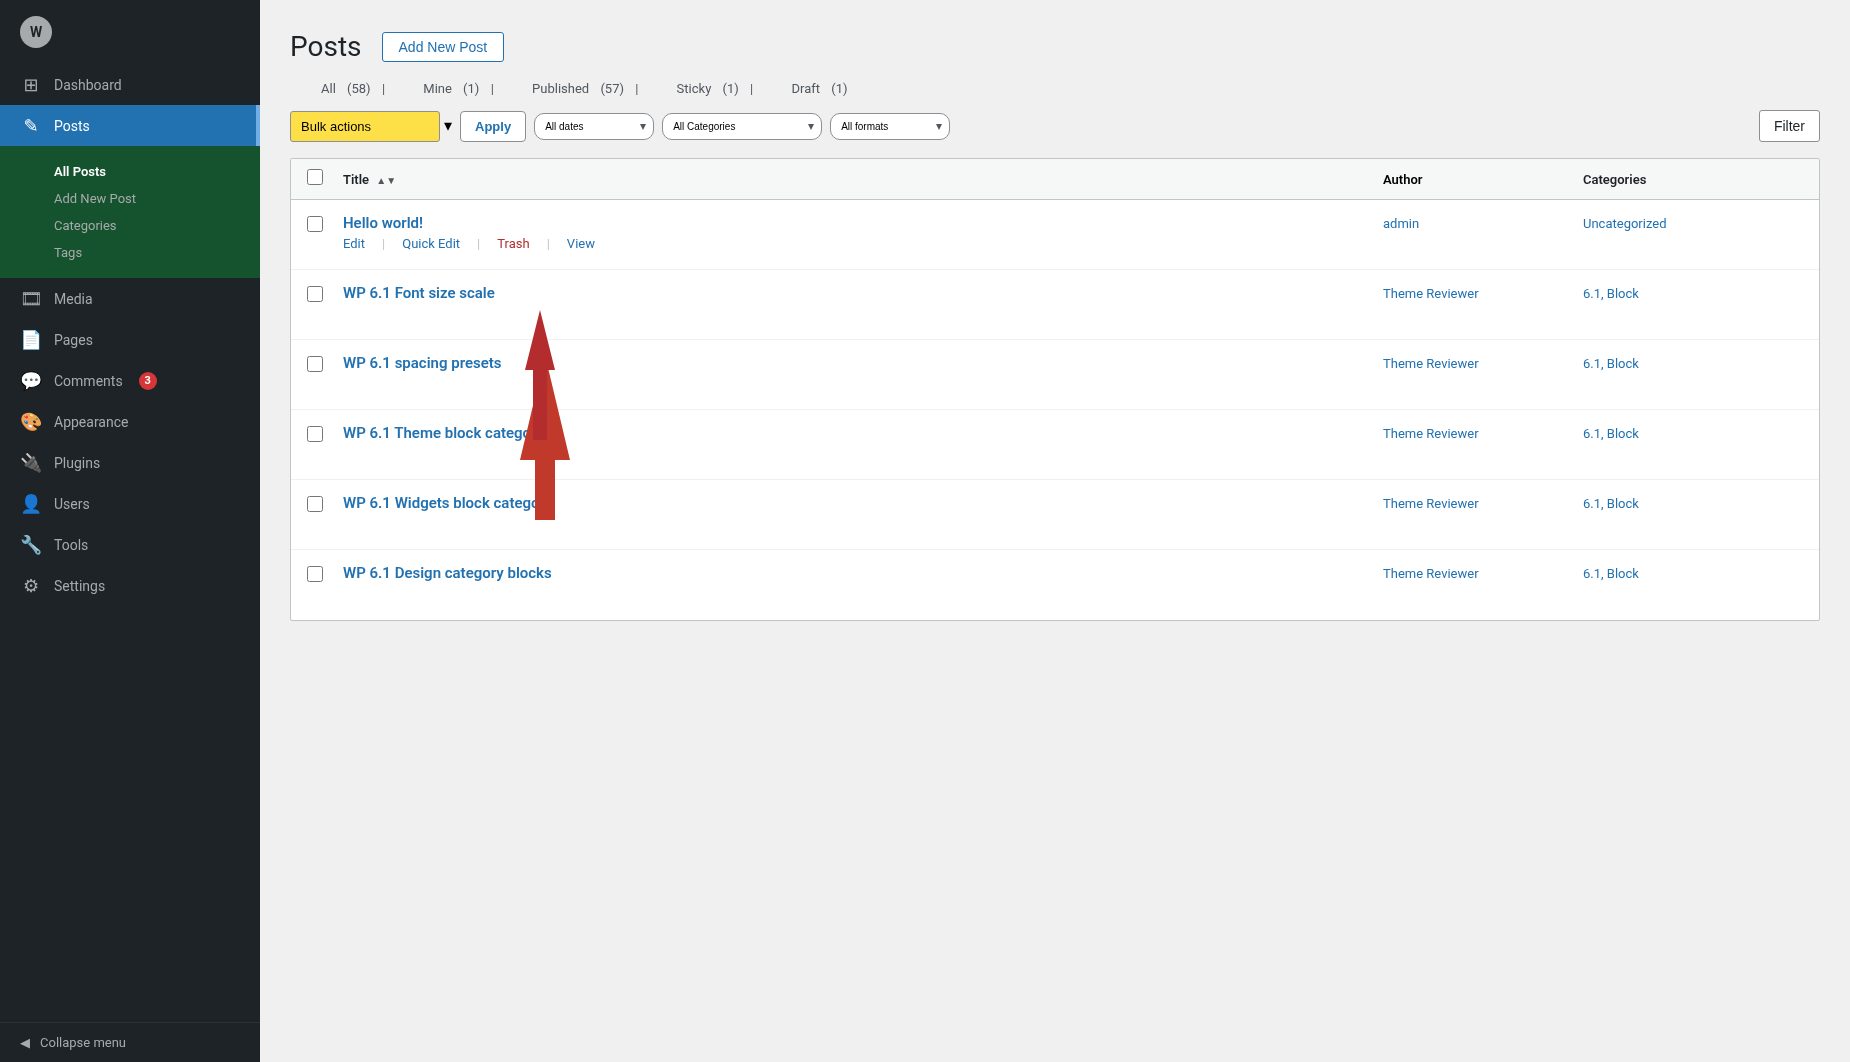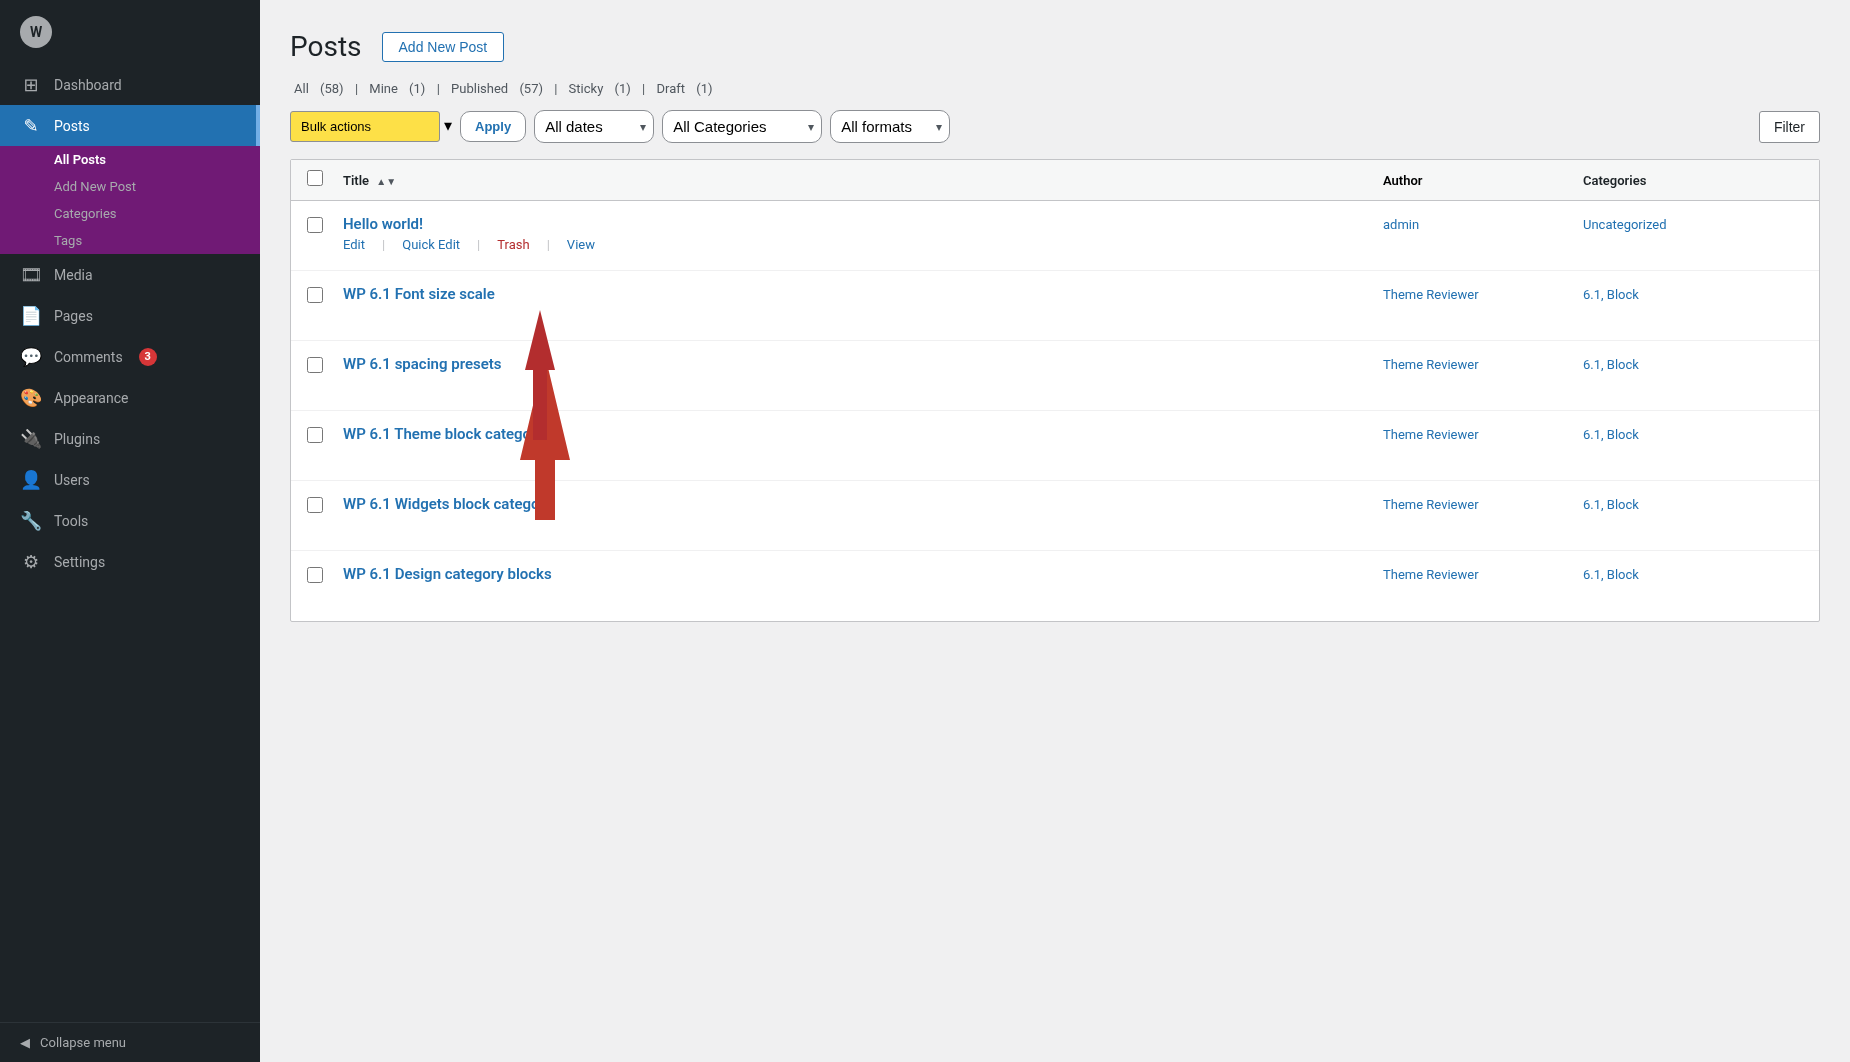--- a/index.html
+++ b/index.html
@@ -59,22 +59,22 @@
       border-radius: 50%;
       font-size: 11px;
       font-weight: bold;
       min-width: 18px;
       height: 18px;
       display: flex; align-items: center; justify-content: center;
       margin-left: 4px;
     }
 
     .sidebar-sub {
-      background: #701a75;
-      padding: 0 0;
+      background: #14532d;
+      padding: 12px 0;
     }
     .sidebar-sub-item {
       display: block;
       padding: 6px 20px 6px 54px;
       font-size: 13px;
       color: #a7aaad;
       cursor: pointer;
     }
     .sidebar-sub-item.active { color: #fff; font-weight: 600; }
 
@@ -106,21 +106,21 @@
       border-radius: 3px;
       cursor: pointer;
       font-weight: 400;
     }
 
     .filter-links {
       margin-bottom: 14px;
       font-size: 13px;
       color: #50575e;
     }
-    .filter-links a { color: #2271b1; text-decoration: none; }
+    .filter-links a { color: #2271b1; text-decoration: none; margin-left: 27px; }
     .filter-links span { color: #50575e; margin: 0 4px; }
 
     .toolbar {
       display: flex;
       align-items: center;
       gap: 8px;
       margin-bottom: 16px;
     }
     .toolbar select, .toolbar-select {
       border: 1px solid #8c8f94;
@@ -134,21 +134,21 @@
       position: relative;
     }
     .select-wrap {
       position: relative;
       display: inline-block;
     }
     .select-wrap select {
       border: 1px solid #8c8f94;
       background: #fff;
       padding: 7px 30px 7px 10px;
-      font-size: 15px;
+      font-size: 10px;
       border-radius: 10px;
       cursor: pointer;
       appearance: none;
       -webkit-appearance: none;
       min-width: 120px;
     }
     .select-wrap .chevron {
       position: absolute;
       right: 8px;
       top: 50%;
@@ -171,21 +171,21 @@
       appearance: none;
       -webkit-appearance: none;
       min-width: 150px;
     }
     .apply-btn {
       background: #fff;
       border: 1px solid #8c8f94;
       color: #2271b1;
       padding: 7px 14px;
       font-size: 13px;
-      border-radius: 10px;
+      border-radius: 4px;
       cursor: pointer;
       font-weight: 600;
     }
     .filter-btn {
       background: #fff;
       border: 1px solid #8c8f94;
       color: #1d2327;
       padding: 7px 14px;
       font-size: 14px;
       border-radius: 3px;

